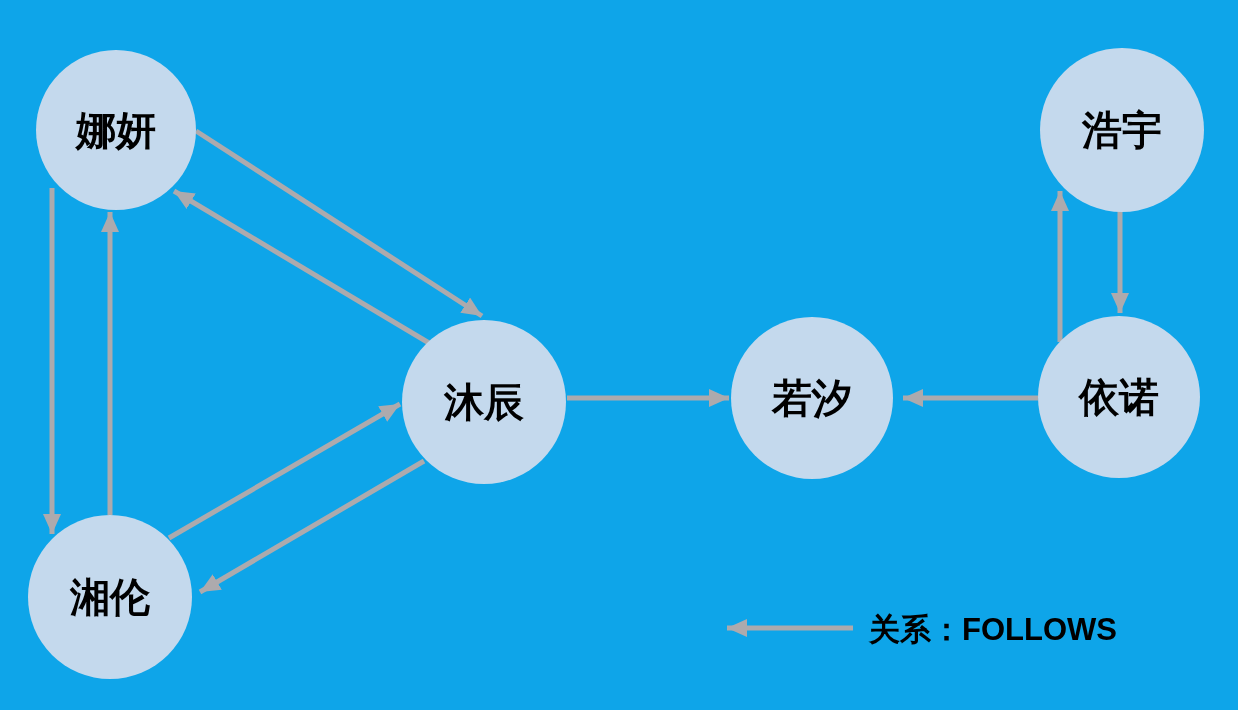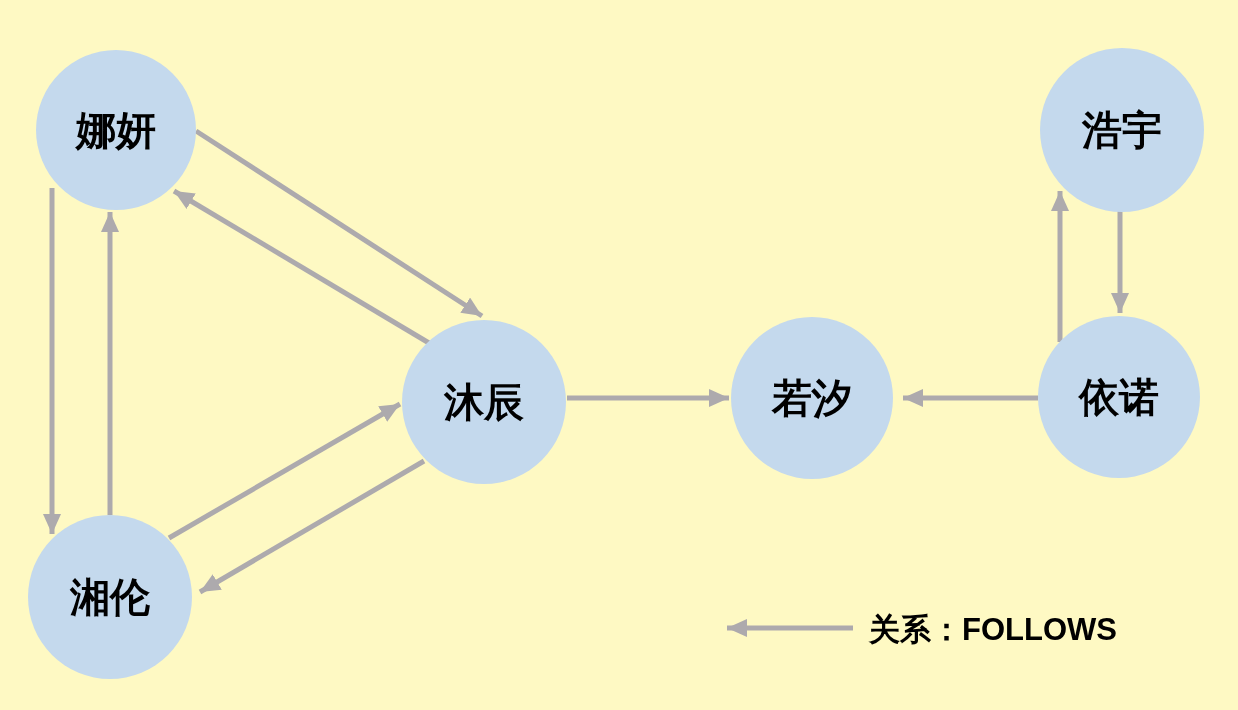--- a/index.html
+++ b/index.html
@@ -5,21 +5,21 @@
   html, body {
     margin: 0;
     padding: 0;
     background: #ffffff;
     font-family: "Liberation Sans", sans-serif;
   }
   .stage {
     position: relative;
     width: 1238px;
     height: 710px;
-    background: #fef9c3;
+    background: #0ea5e9;
     overflow: hidden;
   }
   svg { display: block; }
   .node-label {
     font-family: "Liberation Sans", sans-serif;
     font-size: 40px;
     font-weight: 600;
   }
   .legend-label {
     font-family: "Liberation Sans", sans-serif;

